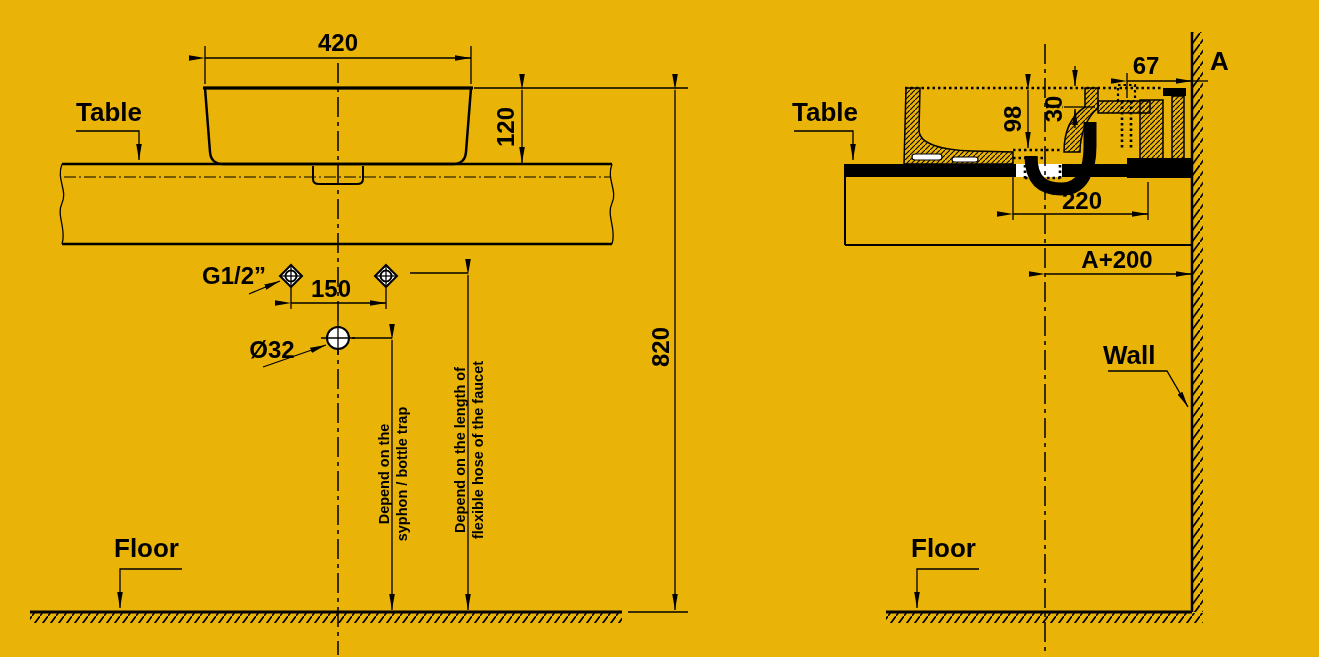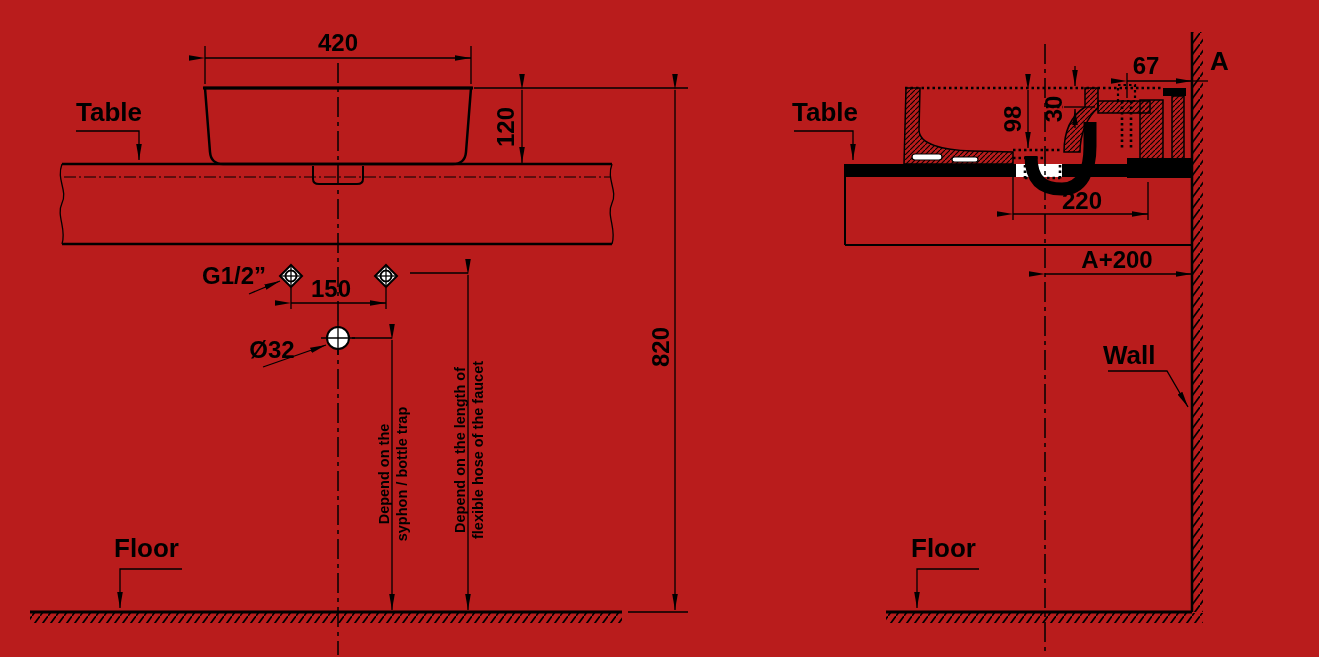--- a/index.html
+++ b/index.html
@@ -1,16 +1,16 @@
 <!DOCTYPE html>
 <html><head>
 <meta charset="utf-8">
 <style>
   html,body{margin:0;padding:0;background:#ffffff;}
-  .stage{width:1319px;height:657px;position:relative;background:#b91c1c;}
+  .stage{width:1319px;height:657px;position:relative;background:#eab308;}
   svg{display:block;}
   text{fill:#000;}
   .lbl{font:bold 26px "Liberation Sans",sans-serif;}
   .dim{font:bold 24px "Liberation Sans",sans-serif;}
   .note{font:bold 14.5px "Liberation Sans",sans-serif;}
   .thin{stroke:#000;stroke-width:1.3;fill:none;}
   .obj{stroke:#000;stroke-width:2.5;fill:none;}
   .obj3{stroke:#000;stroke-width:3;fill:none;}
   .cl{stroke:#000;stroke-width:1.5;fill:none;stroke-dasharray:20 5 4 5;}
   .cl2{stroke:#000;stroke-width:1;fill:none;stroke-dasharray:12 3 2 3;}

